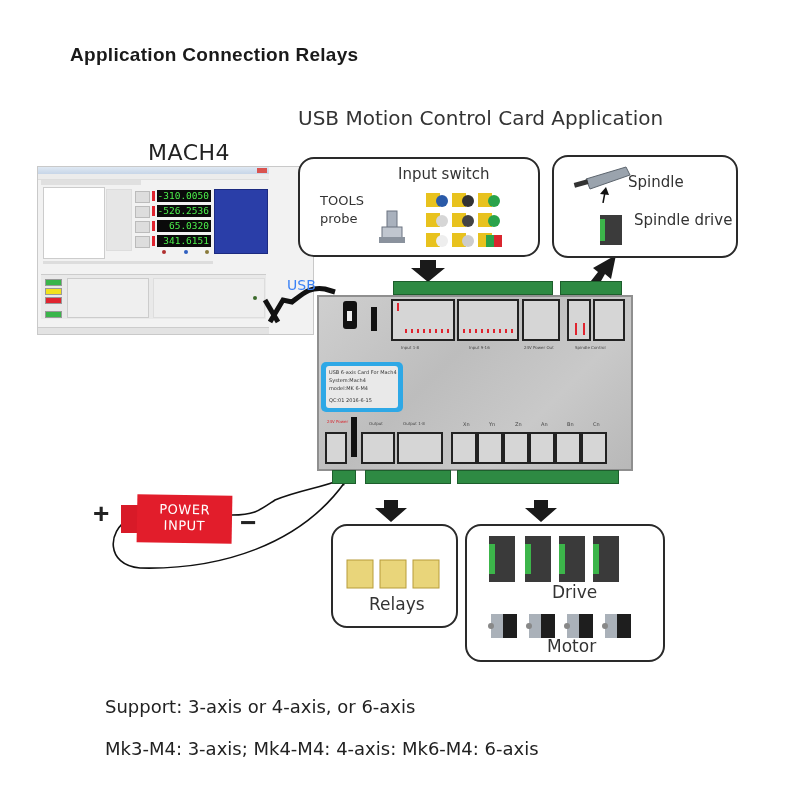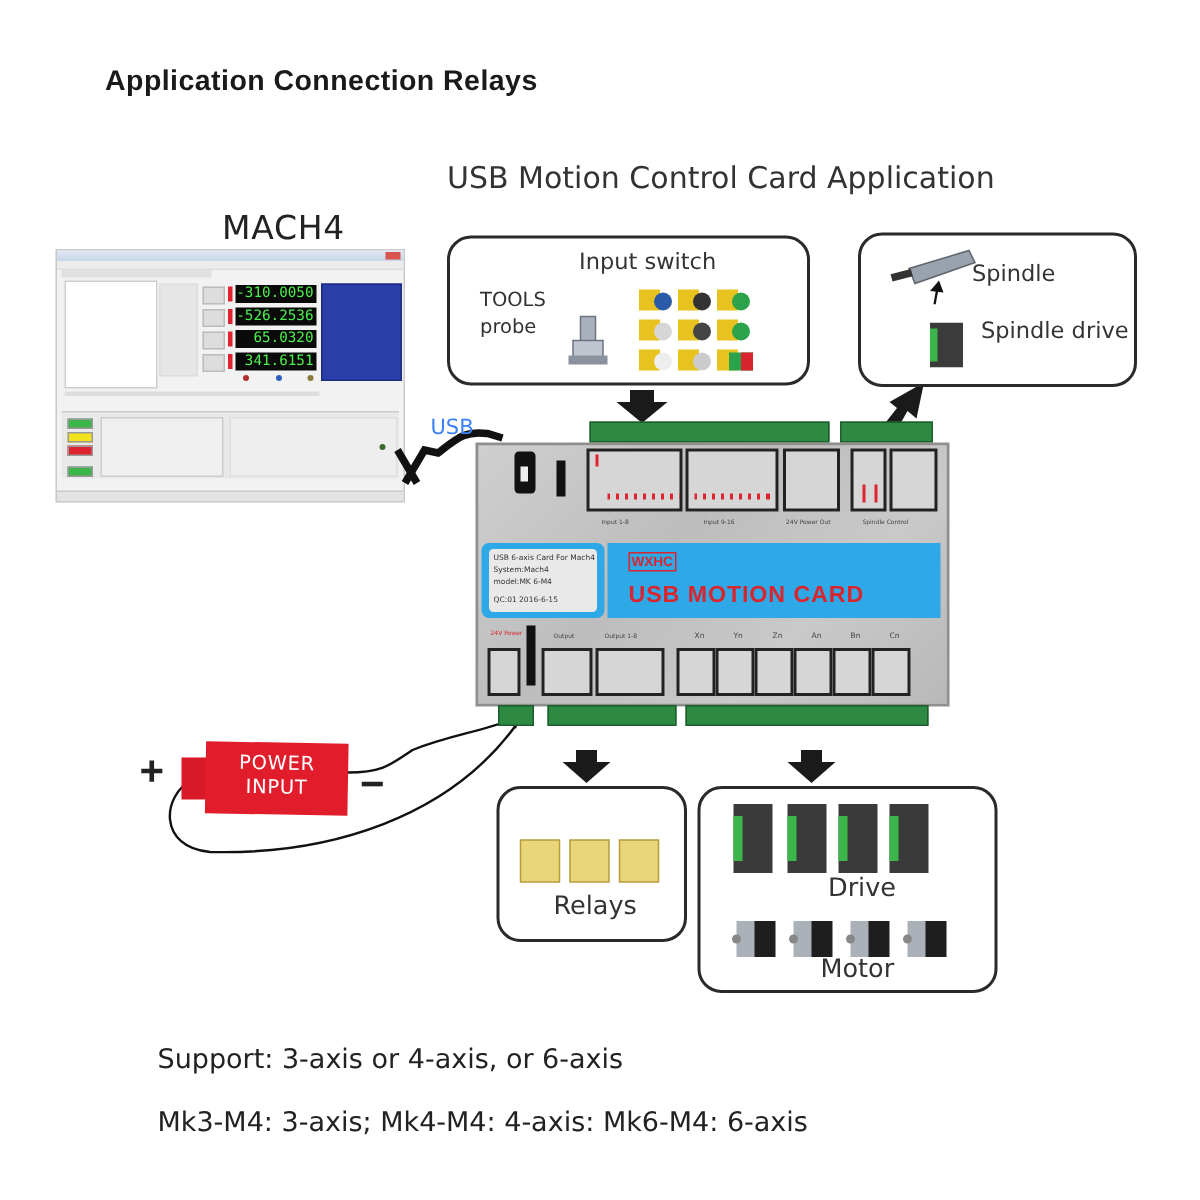--- a/index.html
+++ b/index.html
@@ -2,39 +2,39 @@
 <html><head>
 <meta charset="utf-8">
 <style>
   html, body { margin:0; padding:0; background:#ffffff; }
   body { width:800px; height:800px; position:relative; overflow:hidden; font-family:"DejaVu Sans", sans-serif; color:#333; }
   .abs { position:absolute; }
   #title { left:70px; top:44px; font-family:"Liberation Sans", sans-serif; font-weight:bold; font-size:19px; color:#1a1a1a; letter-spacing:0.3px; }
   #subtitle { left:298px; top:106px; font-size:20px; color:#333; }
   #mach-label { left:148px; top:140px; font-size:22px; color:#222; letter-spacing:0.5px; }
   
-  #mach-win { left:37px; top:166px; width:231px; height:167px; background:#f2f2f2; border:1px solid #c9c9c9; }
+  #mach-win { left:37px; top:166px; width:231px; height:167px; background:#f2f2f2; border:1px solid #c9c9c9;padding-left:44px; }
   .titlebar { left:0; top:0; width:231px; height:7px; background:linear-gradient(#dfe8f3,#c7d6e8); }
   .tb-close { right:2px; top:1px; width:10px; height:5px; background:#d9534f; }
   .menubar { left:0; top:7px; width:231px; height:5px; background:#ececec; border-bottom:1px solid #ddd; }
   .tabbar { left:3px; top:13px; width:100px; height:5px; background:#e0e0e0; }
   .gcode { left:5px; top:20px; width:60px; height:70px; background:#fff; border:1px solid #ccc; }
   .jog-col { left:68px; top:22px; width:24px; height:60px; background:#e6e6e6; border:1px solid #ddd; }
   .dro-btn { width:13px; height:10px; background:#ddd; border:1px solid #bbb; }
   .dro-flag { width:3px; height:10px; background:#e0242f; }
   .dro { width:54px; height:12px; background:#0a0a0a; color:#4cf04c; font-family:"DejaVu Sans Mono", monospace; font-size:9.5px; text-align:right; line-height:12px; padding-right:2px; box-sizing:border-box; overflow:hidden; }
   .toolpath { left:176px; top:22px; width:52px; height:63px; background:#2a3ea8; border:1px solid #1c2a80; }
   .mach-lower { left:3px; top:107px; width:225px; height:44px; background:#e9e9e9; border-top:1px solid #ccc; }
   .led { width:15px; height:5px; border:1px solid #999; }
   .statusbar { left:0; top:160px; width:231px; height:6px; background:#e3e3e3; border-top:1px solid #ccc; }
   .sdot { width:4px; height:4px; border-radius:50%; }
   
   .rbox { border:2px solid #2a2a2a; border-radius:16px; background:#fff; box-sizing:border-box; }
   #input-box { left:298px; top:157px; width:242px; height:100px; }
-  #spindle-box { left:552px; top:155px; width:186px; height:103px;margin-left:20px; }
+  #spindle-box { left:552px; top:155px; width:186px; height:103px; }
   #relays-box { left:331px; top:524px; width:127px; height:104px; }
   #drive-box { left:465px; top:524px; width:200px; height:138px; }
   .boxtxt { font-size:15px; color:#333; white-space:nowrap; }
   
   #card { left:317px; top:295px; width:316px; height:176px; background:linear-gradient(135deg,#cfcfcf,#bdbdbd 40%,#c9c9c9 70%,#b8b8b8); border:2px solid #8f8f8f; box-sizing:border-box; }
   .term-strip { background:#2e8a43; border:1px solid #1d5e2c; box-sizing:border-box; }
   .port-block { border:2px solid #222; background:#d6d6d6; box-sizing:border-box; }
   .mark { width:2px; height:8px; background:#e0242f; }
   .tiny { font-size:4px; color:#444; white-space:nowrap; }
   .info-panel { left:2px; top:65px; width:82px; height:50px; background:#2ea8e6; border-radius:5px; }
@@ -111,21 +111,21 @@
   <path d="M128,520 C108,530 105,565 140,568 C220,570 300,545 345,482" stroke="#111" stroke-width="1.6" fill="none"></path>
   <polygon points="336,476 348,472 344,486" fill="#111"></polygon>
 
   <polygon points="420,260 436,260 436,268 445,268 428,282 411,268 420,268" fill="#1a1a1a"></polygon>
   <polygon points="384,500 398,500 398,508 407,508 391,522 375,508 384,508" fill="#1a1a1a"></polygon>
   <polygon points="534,500 548,500 548,508 557,508 541,522 525,508 534,508" fill="#1a1a1a"></polygon>
   <polygon points="587,286 598,272 593,268 616,255 611,279 605,274 596,290" fill="#1a1a1a"></polygon>
 </svg>
 
 <div id="input-box" class="abs rbox">
-  <div class="abs boxtxt" style="left:86px;top:6px;text-align:center;">Input switch</div>
+  <div class="abs boxtxt" style="left:98px;top:6px;text-align:center;">Input switch</div>
   <div class="abs boxtxt" style="left:20px;top:34px;font-size:13px;">TOOLS</div>
   <div class="abs boxtxt" style="left:20px;top:52px;font-size:13px;">probe</div>
   <svg class="abs" style="left:78px;top:50px;" width="28" height="40">
     <rect x="9" y="2" width="10" height="18" fill="#a9b1bd" stroke="#6b7380"></rect>
     <rect x="4" y="18" width="20" height="12" fill="#c0c6cf" stroke="#6b7380"></rect>
     <rect x="1" y="28" width="26" height="6" fill="#8a929d"></rect>
   </svg>
   <svg class="abs" style="left:124px;top:32px;" width="80" height="62">
     <g>
       <rect x="2" y="2" width="14" height="14" fill="#e8c21e"></rect>
@@ -199,24 +199,20 @@
   <div class="abs tiny" style="left:256px;top:48px;">Spindle Control</div>
 
   <div class="abs info-panel">
     <div class="abs info-inner">
       <div class="abs info-line" style="left:3px;top:3px;">USB 6-axis Card For Mach4</div>
       <div class="abs info-line" style="left:3px;top:11px;">System:Mach4</div>
       <div class="abs info-line" style="left:3px;top:19px;">model:MK 6-M4</div>
       <div class="abs info-line" style="left:3px;top:31px;">QC:01    2016-6-15</div>
     </div>
   </div>
-  <div class="abs banner">
-    <div class="abs logo-box" style="left:14px;top:6px;">WXHC</div>
-    <div class="abs banner-text" style="left:14px;top:26px;">USB MOTION CARD</div>
-  </div>
 
   <div class="abs tiny" style="left:8px;top:122px;color:#d9262e;">24V Power</div>
   <div class="abs port-block" style="left:6px;top:135px;width:22px;height:32px;"></div>
   <div class="abs" style="left:32px;top:120px;width:6px;height:40px;background:#111;"></div>
   <div class="abs tiny" style="left:50px;top:124px;">Output</div>
   <div class="abs port-block" style="left:42px;top:135px;width:34px;height:32px;"></div>
   <div class="abs tiny" style="left:84px;top:124px;">Output 1-8</div>
   <div class="abs port-block" style="left:78px;top:135px;width:46px;height:32px;"></div>
 
   <div class="abs tiny" style="left:144px;top:124px;font-size:5px;">Xn</div>

